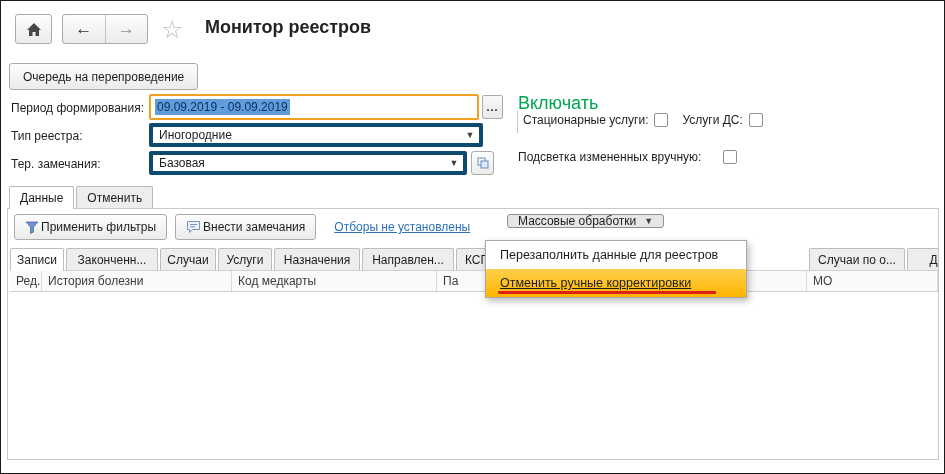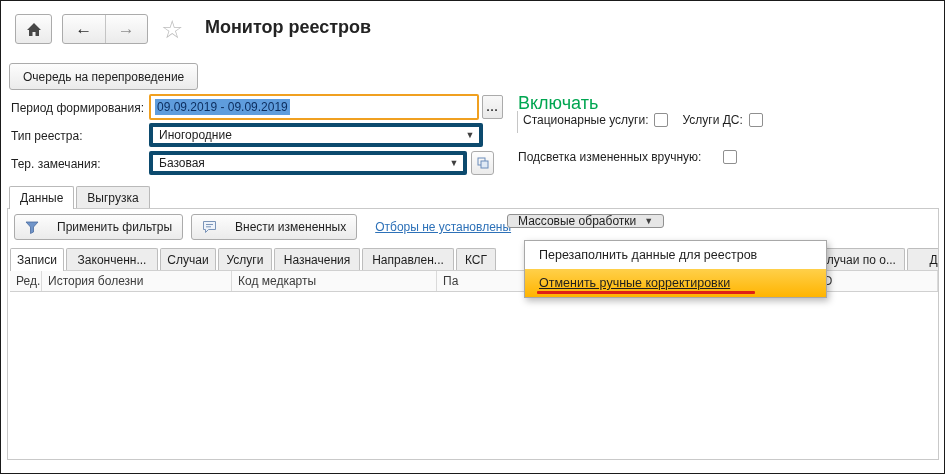--- a/index.html
+++ b/index.html
@@ -61,28 +61,28 @@
   .highlight-row { left: 517px; top: 147px; display: flex; align-items: center; height: 18px; gap: 16px; }
   
   .main-tabs { left: 8px; top: 185px; display: flex; }
   .mtab { height: 22px; padding: 0 10px; display: flex; align-items: center;
     border: 1px solid #b9b9b9; border-bottom: none; border-radius: 2px 2px 0 0;
     background: #ededed; margin-right: 2px; position: relative; z-index: 2; }
   .mtab.active { background: #fff; height: 23px; z-index: 4; }
   .panel { left: 6px; top: 207px; width: 932px; height: 252px;
     border: 1px solid #c9c9c9; background: #fff; overflow: hidden; z-index: 1; }
   .tb-row { left: 6px; top: 5px; display: flex; align-items: center; gap: 8px; }
-  .tb-btn { height: 26px; padding: 0 10px; gap: 18px; }
+  .tb-btn { height: 26px; padding: 0 10px; gap: 2px; }
   .tb-btn svg { flex: none; }
   .filters-link { color: var(--link-blue, #2d71b8); text-decoration: underline; margin-left: 10px; white-space: nowrap; }
   .mass-btn { left: 499px; top: 5px; height: 14px; padding: 0 10px; gap: 8px;
     background: #e6e6e6; border-color: #909090; z-index: 5; }
   .mass-arrow { font-size: 9px; color: #3f3f3f; }
   
-  .menu { left: 516px; top: 31px; width: 303px; background: #fff;
+  .menu { left: 477px; top: 31px; width: 262px; background: #fff;
     border: 1px solid #a8a8a8; box-shadow: 2px 3px 7px rgba(0,0,0,0.28); z-index: 20; }
   .menu-item { height: 28px; display: flex; align-items: center; padding: 0 14px;
     font-size: 12.5px; position: relative; white-space: nowrap; }
   .menu-item.highlighted { background: linear-gradient(var(--menu-hl-top, #ffd34d), var(--menu-hl-bottom, #ffb400)); text-decoration: underline; }
   .red-underline { position: absolute; left: 12px; bottom: 3px; width: 218px; height: 3px;
     background: var(--annotation-red, #e02417); border-radius: 1px; }
   
   .itabs { left: 2px; top: 39px; height: 23px; display: flex; }
   .itab { height: 22px; display: flex; align-items: center; justify-content: center;
     border: 1px solid #bdbdbd; border-bottom: none; border-radius: 2px 2px 0 0;
@@ -168,40 +168,40 @@
     <span class="cb-box">
         <span class="cb-mark"></span>
       </span>
   </div>
 
   <div class="abs main-tabs">
     <div class="mtab active">
       <span>Данные</span>
     </div>
     <div class="mtab">
-      <span>Выгрузка</span>
+      <span>Отменить</span>
     </div>
   </div>
 
   <div class="abs panel">
 
     <div class="abs tb-row">
       <div class="btn tb-btn">
         <svg width="14" height="14" viewBox="0 0 14 14">
             <path d="M1 2 h12 l-4.5 5 v5 l-3 1.5 v-6.5 z" fill="#6f94c9" stroke="#4a6b9e" stroke-width="0.8"></path>
           </svg>
         <span>Применить фильтры</span>
       </div>
       <div class="btn tb-btn">
         <svg width="15" height="14" viewBox="0 0 15 14">
             <path d="M1.5 1.5 h12 v8 h-7 l-3 3 v-3 h-2 z" fill="#eef3fa" stroke="#7a94b8" stroke-width="1"></path>
             <line x1="4" y1="4.5" x2="11" y2="4.5" stroke="#7a94b8"></line>
             <line x1="4" y1="6.8" x2="9" y2="6.8" stroke="#7a94b8"></line>
           </svg>
-        <span>Внести измененных</span>
+        <span>Внести замечания</span>
       </div>
       <span class="filters-link">Отборы не установлены</span>
     </div>
 
     <div class="abs btn mass-btn">
       <span>Массовые обработки</span>
       <span class="mass-arrow">▼</span>
     </div>
 
     <div class="abs itabs">

